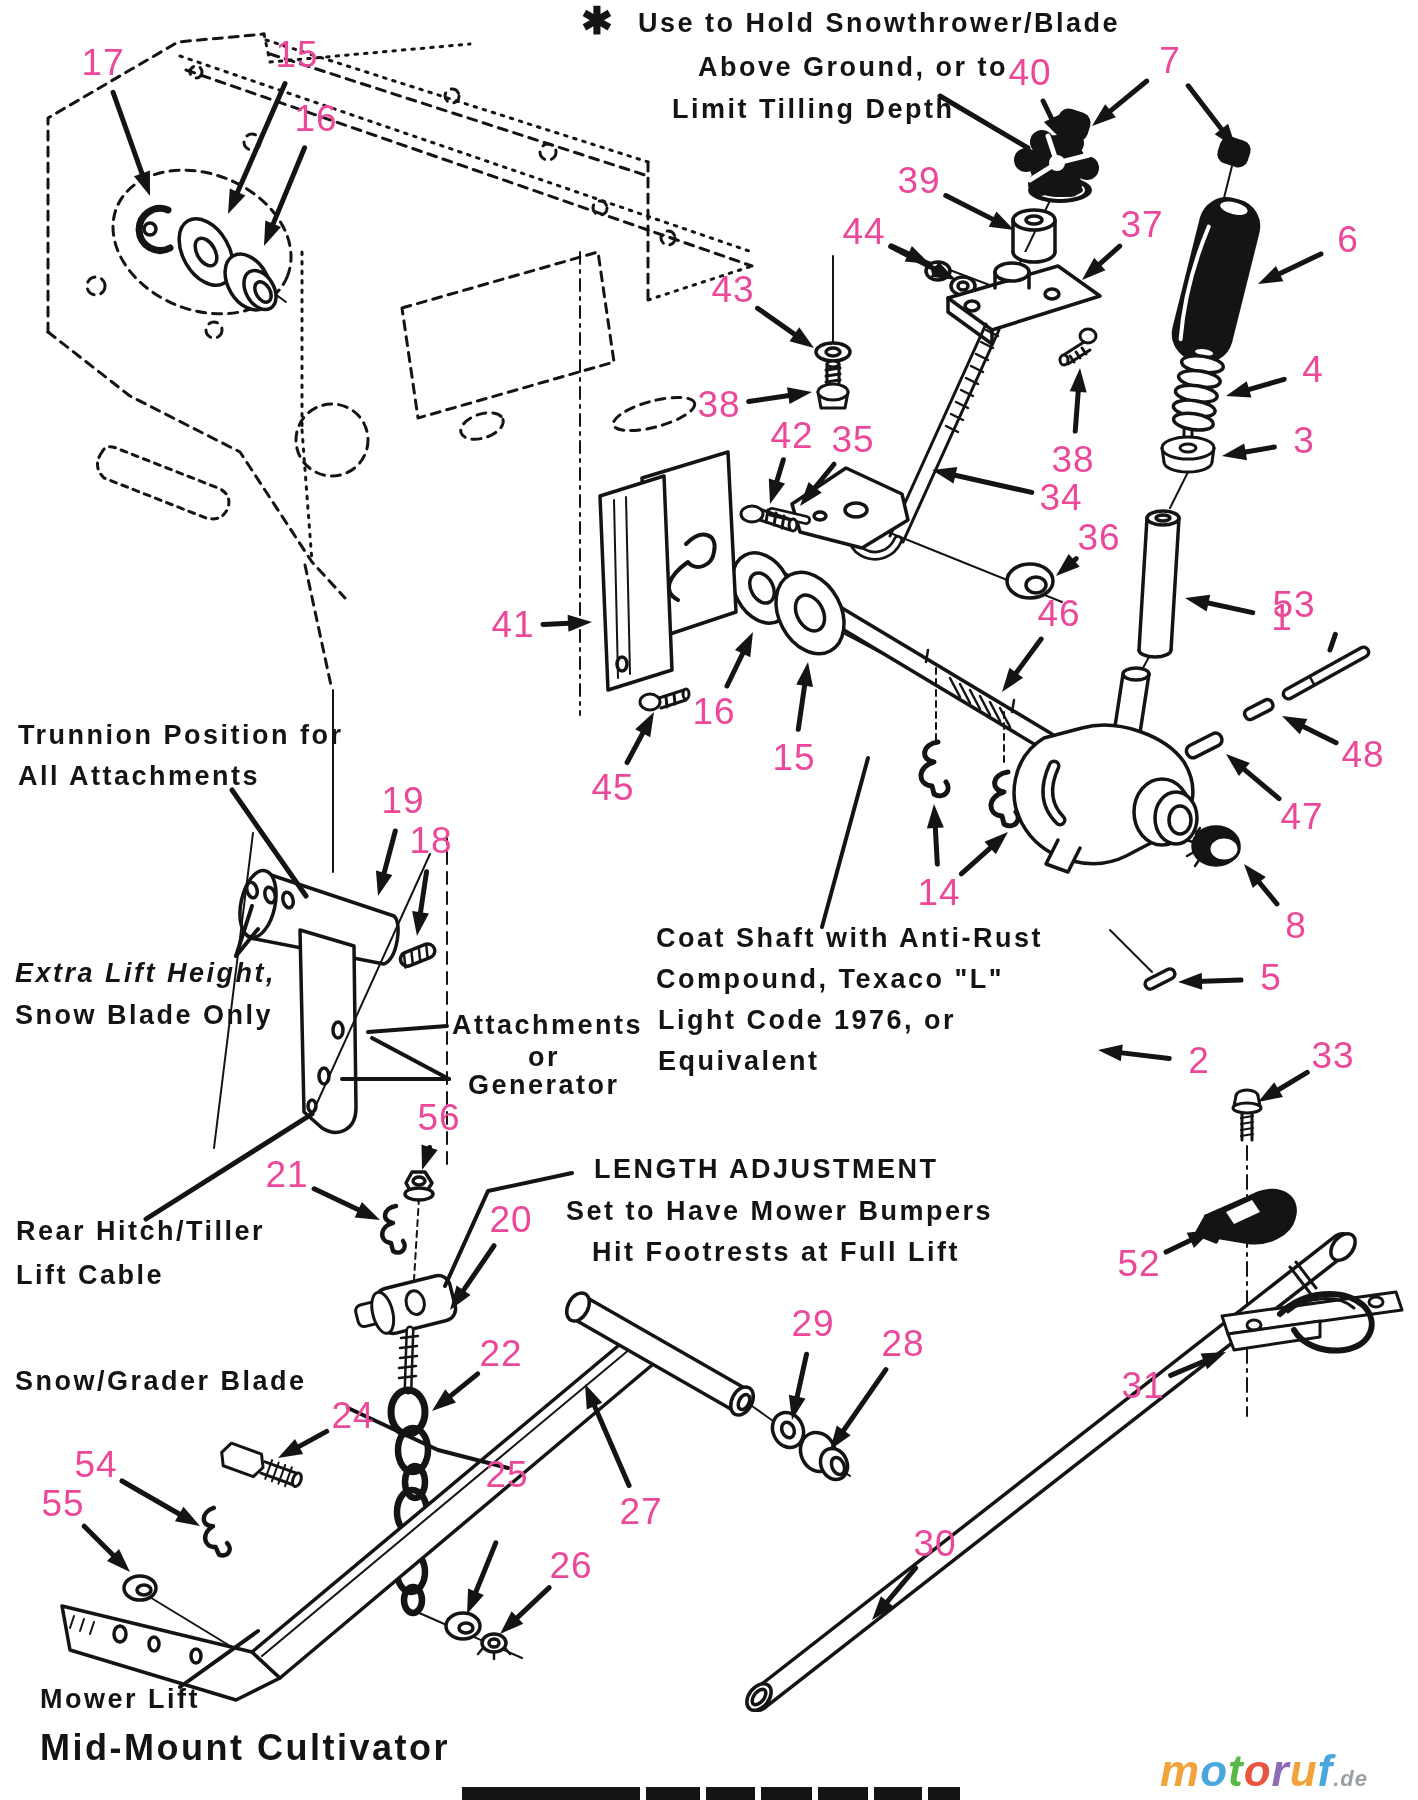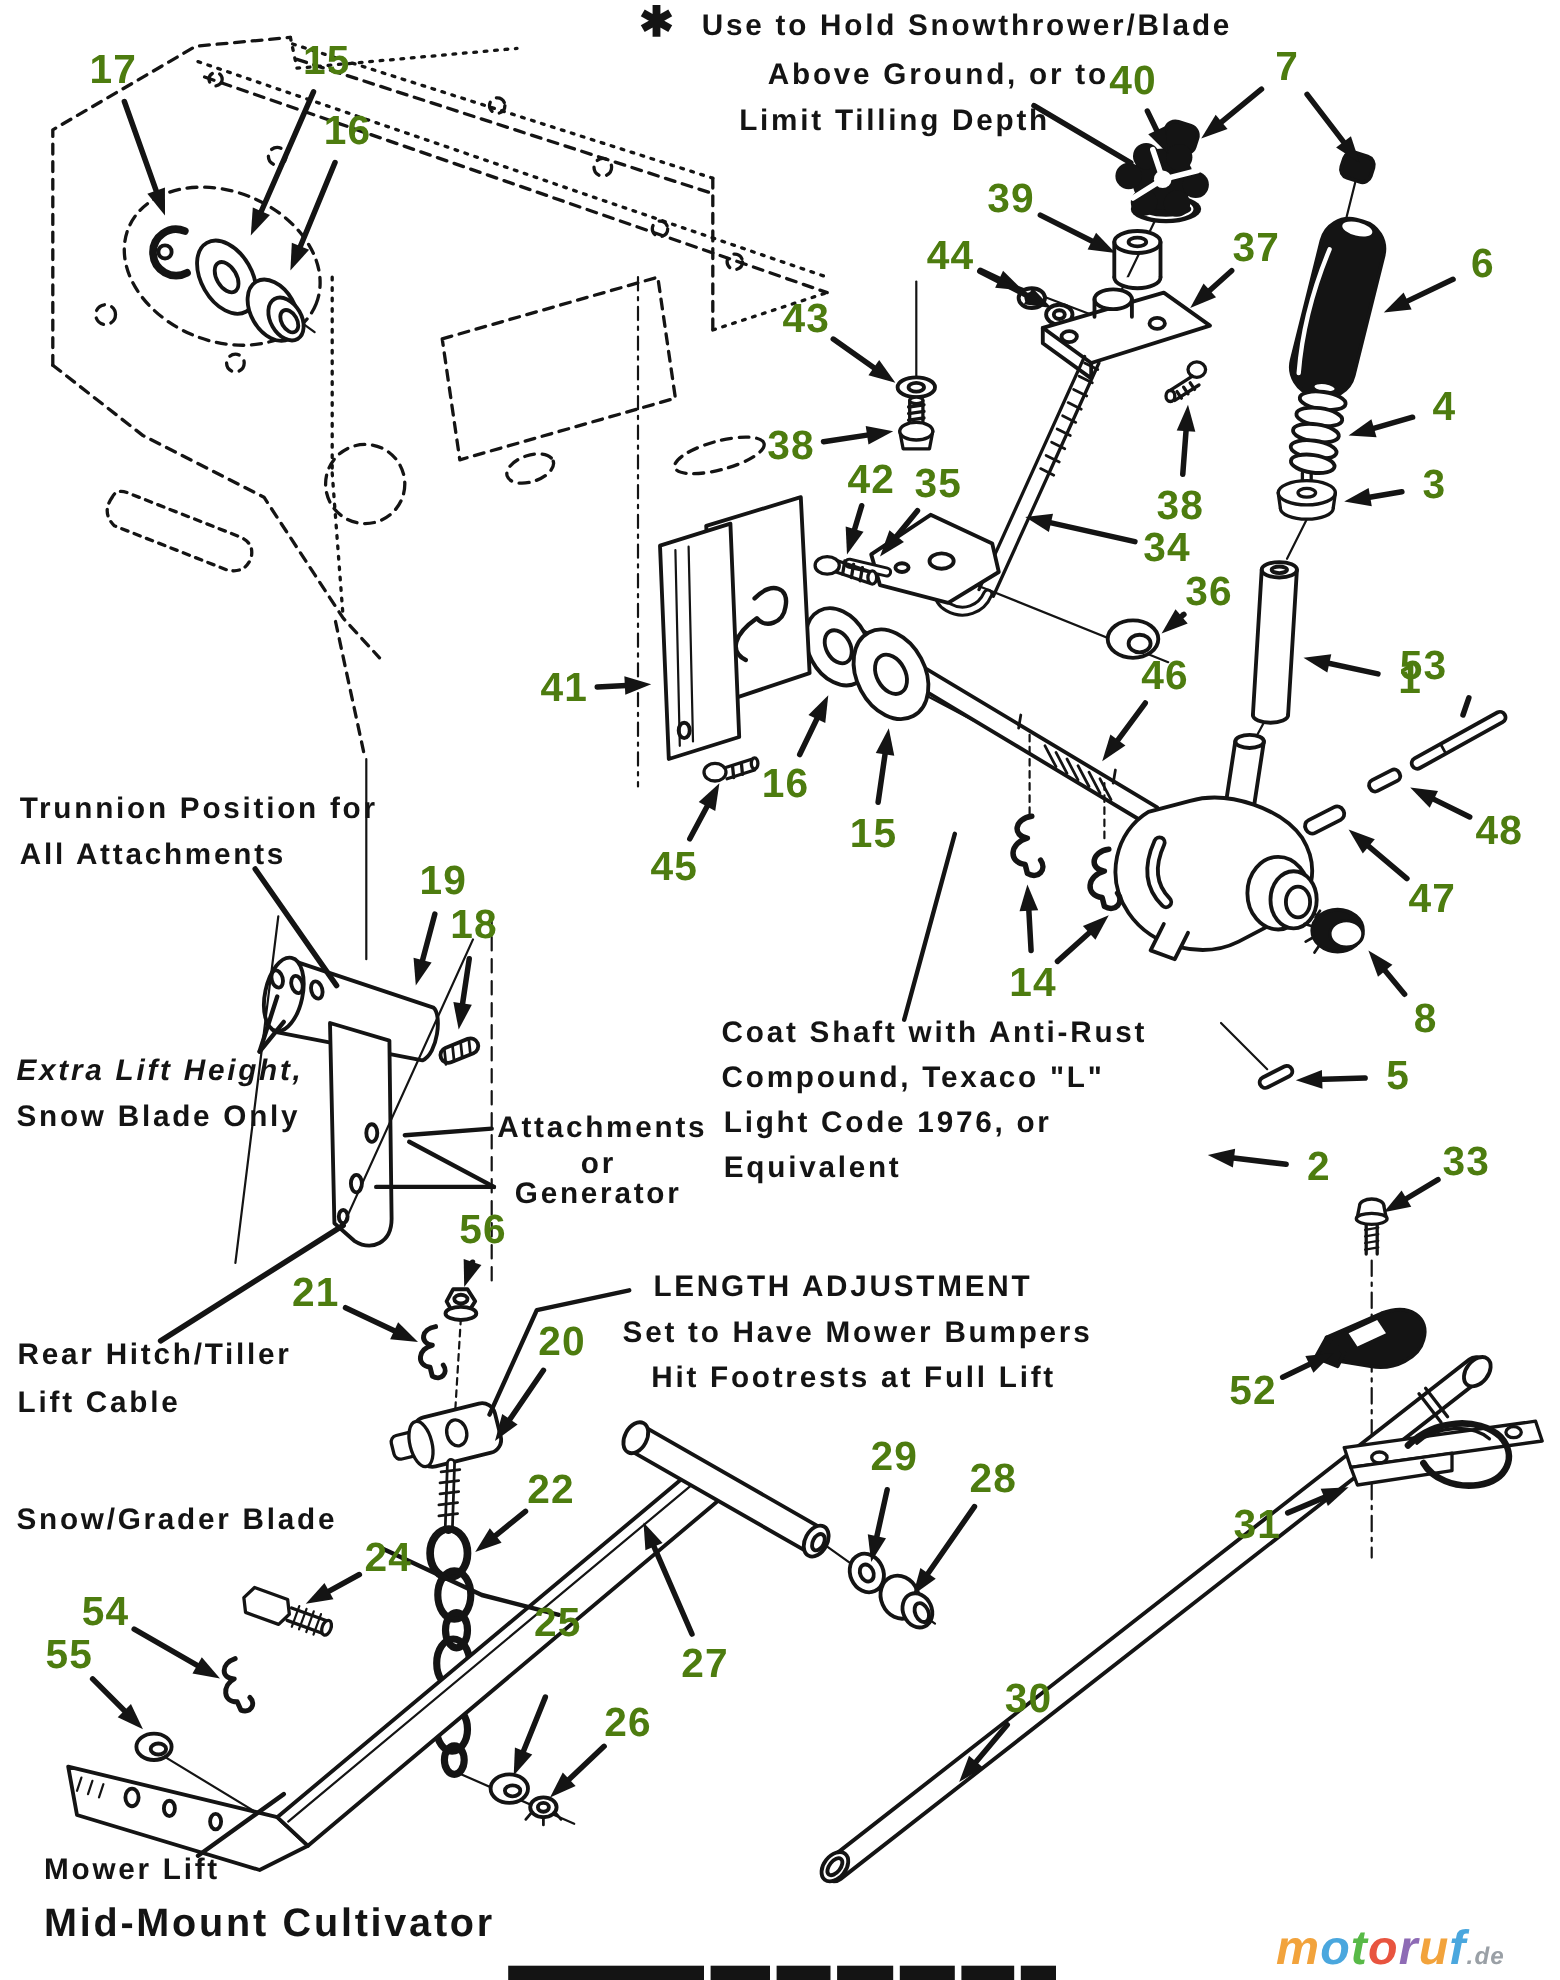--- a/index.html
+++ b/index.html
@@ -1,20 +1,20 @@
 <!DOCTYPE html>
 <html><head>
 <meta charset="utf-8">
 <style>
   html,body{margin:0;padding:0;background:#fff;}
   .stage{position:relative;width:1418px;height:1800px;background:#fff;overflow:hidden;
          font-family:"Liberation Sans",sans-serif;}
   .layer{position:absolute;left:0;top:0;}
   .note-line{position:absolute;font-weight:700;color:#141414;white-space:pre;line-height:1;}
-  .callout{position:absolute;font-weight:700;color:#4d7c0f;font-size:37px;
+  .callout{position:absolute;font-weight:400;color:#ec4899;font-size:37px;
            transform:translate(-50%,-52%);letter-spacing:1px;}
   .wm{position:absolute;font-style:italic;font-weight:700;letter-spacing:1px;}
   .wm span{display:inline-block;}
 </style>
 </head>
 <body>
 
 <div class="stage">
 
   <svg class="layer" width="1418" height="1800" viewBox="0 0 1418 1800" fill="none" stroke="#141414" stroke-width="3.5" stroke-linecap="round" stroke-linejoin="round">

